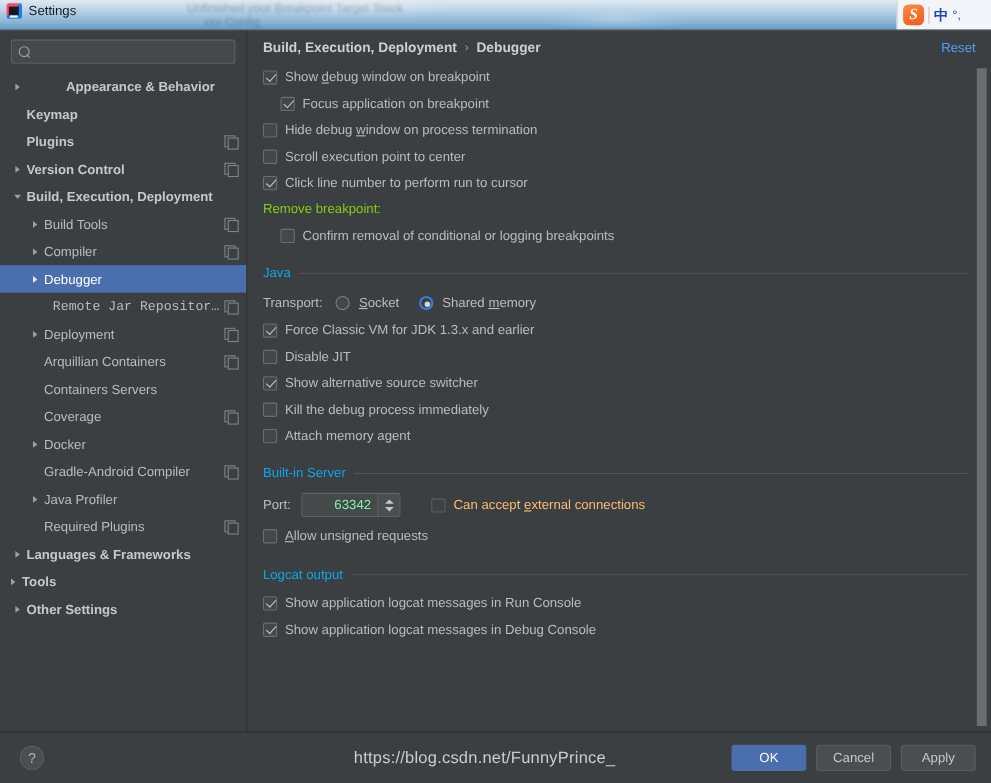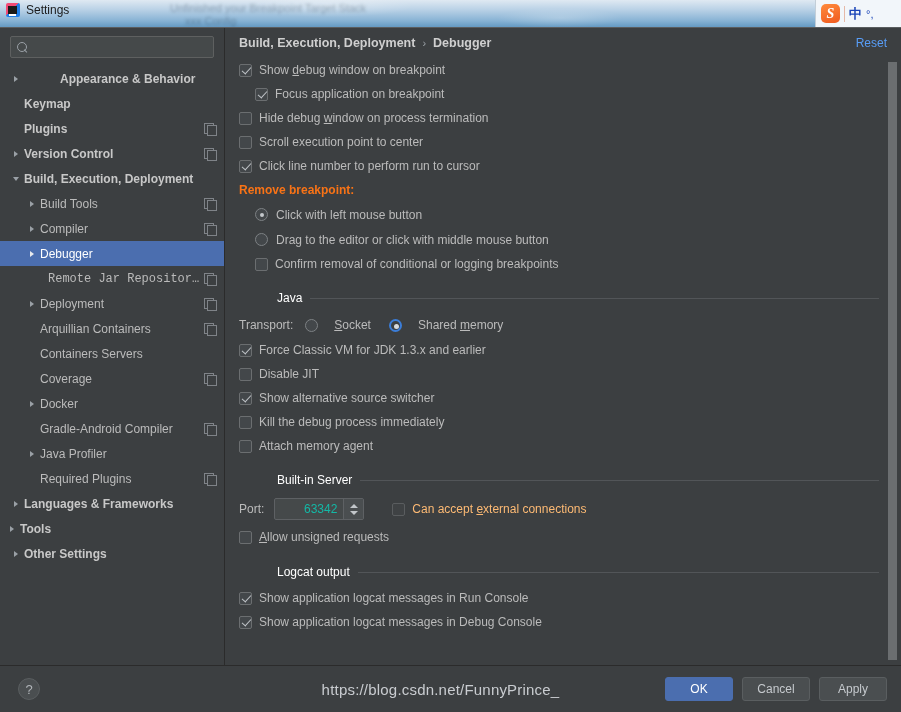--- a/index.html
+++ b/index.html
@@ -161,56 +161,56 @@
   }
   .cbox.checked::after{
     content:""; position:absolute; left:3.5px; top:0.5px; width:4px; height:8px;
     border:solid #c0c4c8; border-width:0 1.7px 1.7px 0; transform:rotate(42deg);
   }
   .cbox.disabled { border-color:#5a5d5f; background:#3f4244; }
   .ck-label { font-size:12px; color:#bbbbbb; }
   .ck-label.disabled { color:#fdba74; }
   .ck-label u { text-decoration:underline; }
 
-  .plain-label { font-size:12px; color:#f97316; height:24px; display:flex; align-items:center;font-weight:bold; }
+  .plain-label { font-size:12px; color:#84cc16; height:24px; display:flex; align-items:center; }
 
   .rd-row { display:flex; align-items:center; height:25px; gap:8px; padding-left:16px; }
   .radio {
     width:13px; height:13px; flex:none; border-radius:50%;
     border:1px solid #7d8184; background:#43474a; position:relative;
   }
   .radio.sel::after{
     content:""; position:absolute; left:3.5px; top:3.5px; width:4px; height:4px;
     border-radius:50%; background:#c4c8cc;
   }
   .radio.blue { border:2px solid #3b7dd8; background:#3c3f41; }
   .radio.blue::after{
     content:""; position:absolute; left:3px; top:3px; width:5px; height:5px;
     border-radius:50%; background:#d6dade;
   }
 
   .section {
     display:flex; align-items:center; gap:8px; height:28px; margin-top:8px;
   }
-  .section-title { font-size:12px; color:#ffffff; white-space:nowrap;margin-left:38px; }
+  .section-title { font-size:12px; color:#0ea5e9; white-space:nowrap; }
   .section-rule { flex:1; height:1px; background:#525558; }
 
   .transport-row { display:flex; align-items:center; gap:0; height:26px; }
   .transport-row .lbl { font-size:12px; color:#bbbbbb; margin-right:12px; }
-  .transport-row .rd-row { padding-left:0; margin-right:18px;gap:16px; }
+  .transport-row .rd-row { padding-left:0; margin-right:18px; }
 
   .port-row { display:flex; align-items:center; height:30px; gap:10px; }
   .port-label { font-size:12px; color:#bbbbbb; }
   .spinner {
     width:90px; height:22px; display:flex; border:1px solid #5e6164; border-radius:2px;
     background:#45494a; overflow:hidden;
   }
   .spinner .val {
     flex:1; display:flex; align-items:center; justify-content:flex-end;
-    padding-right:6px; color:#14b8a6; font-size:12px;
+    padding-right:6px; color:#86efac; font-size:12px;
   }
   .spinner .btns {
     width:20px; border-left:1px solid #5e6164; background:#4a4e50;
     display:flex; flex-direction:column; align-items:center; justify-content:center; gap:3px;
   }
   .spinner .up, .spinner .dn { width:0; height:0; }
   .spinner .up { border-left:4px solid transparent; border-right:4px solid transparent; border-bottom:4px solid #c2c6ca; }
   .spinner .dn { border-left:4px solid transparent; border-right:4px solid transparent; border-top:4px solid #c2c6ca; }
 
   
@@ -416,30 +416,20 @@
               <span class="cbox"></span>
               <span class="ck-label">Scroll execution point to center</span>
             </div>
             <div class="ck-row">
               <span class="cbox checked"></span>
               <span class="ck-label">Click line number to perform run to cursor</span>
             </div>
           </div>
 
         <div class="plain-label">Remove breakpoint:</div>
-        <div id="remove-bp-options">
-            <div class="rd-row">
-              <span class="radio sel"></span>
-              <span class="ck-label">Click with left mouse button</span>
-            </div>
-            <div class="rd-row">
-              <span class="radio"></span>
-              <span class="ck-label">Drag to the editor or click with middle mouse button</span>
-            </div>
-          </div>
 
         <div class="ck-row indent">
           <span class="cbox"></span>
           <span class="ck-label">Confirm removal of conditional or logging breakpoints</span>
         </div>
 
         <div class="section">
           <span class="section-title">Java</span>
           <span class="section-rule"></span>
         </div>

